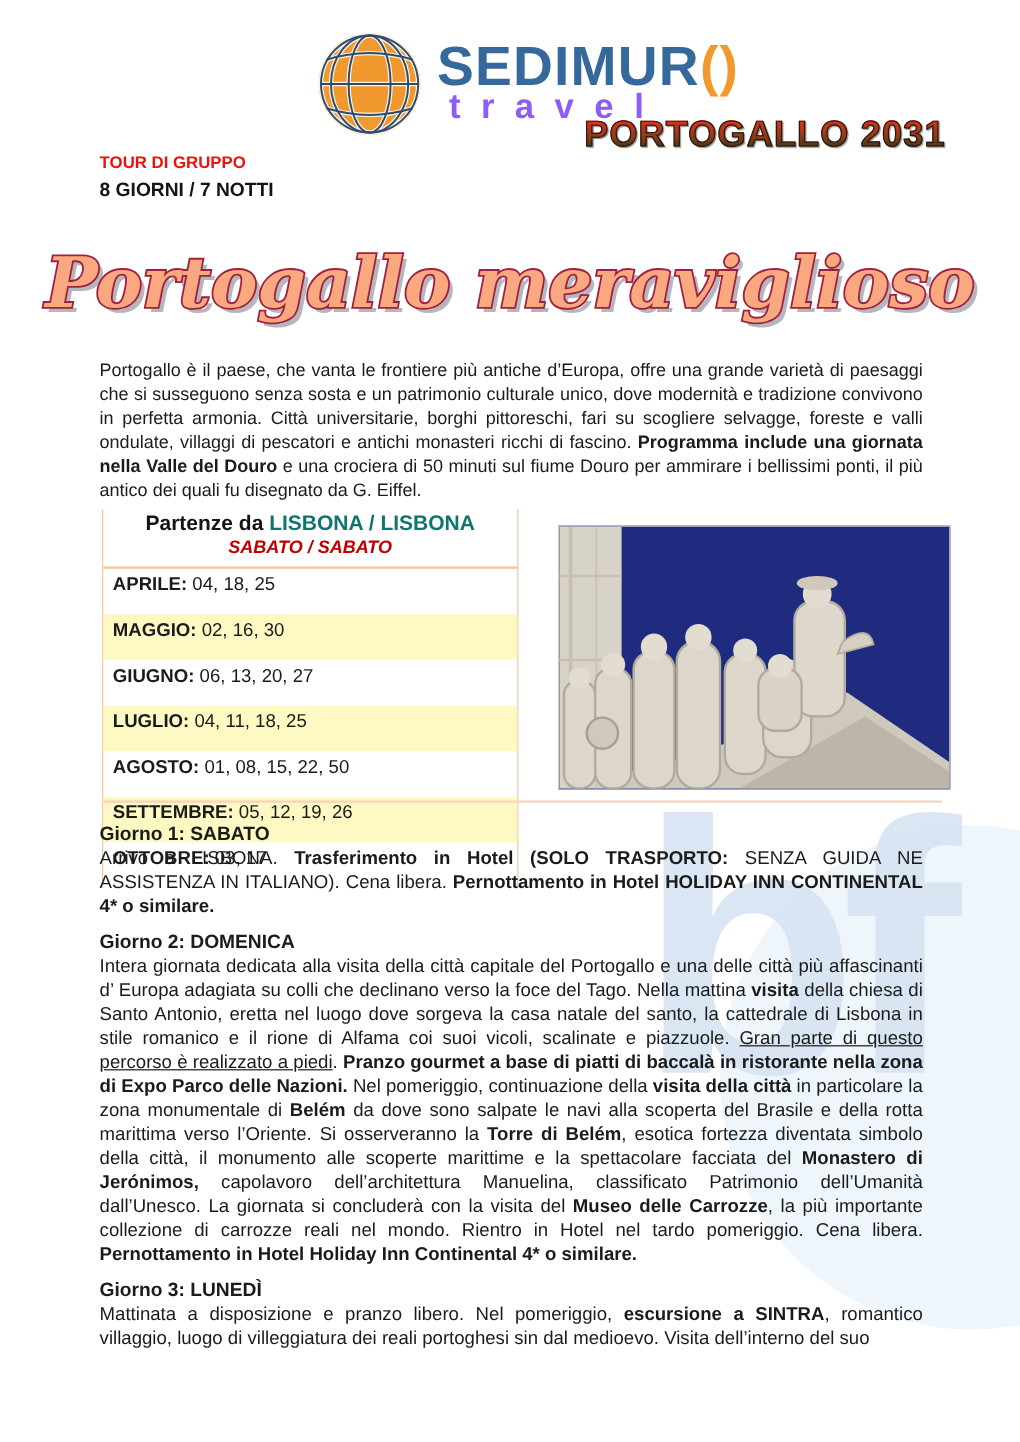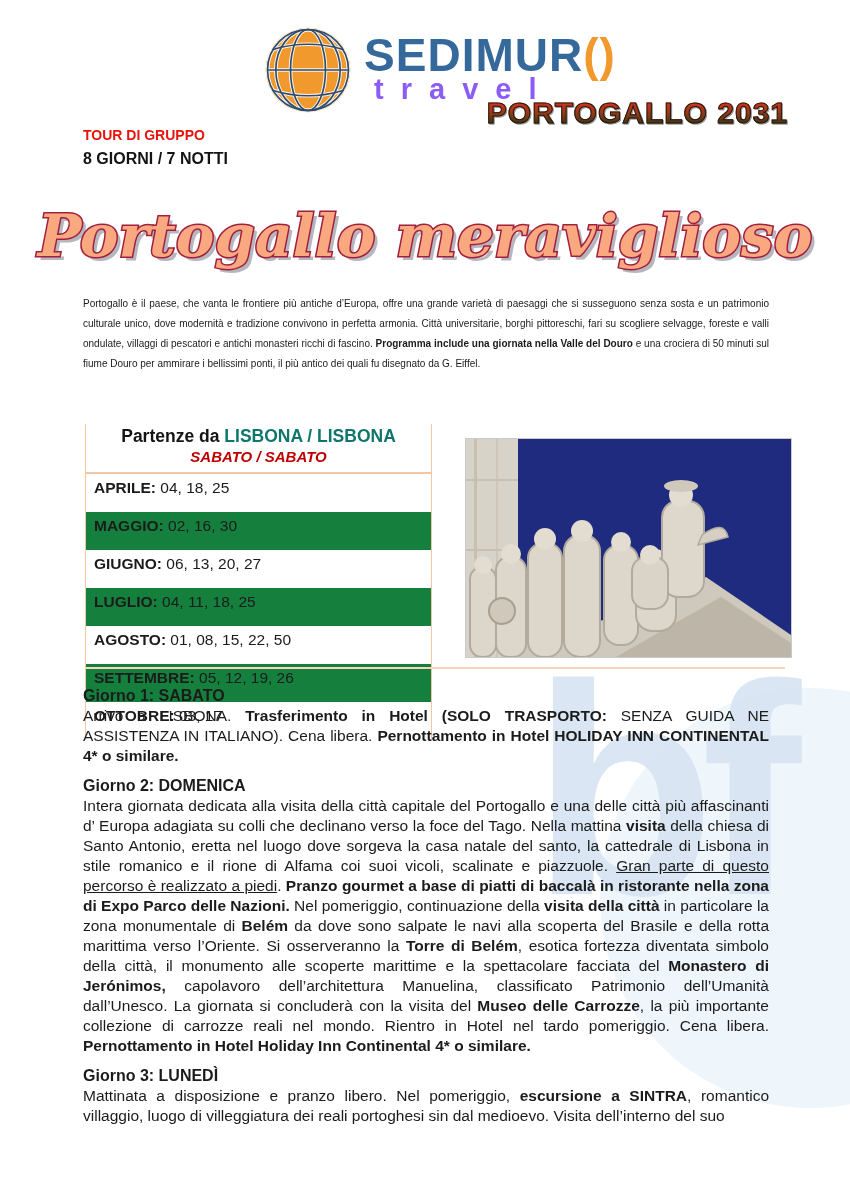--- a/index.html
+++ b/index.html
@@ -30,34 +30,34 @@
           -webkit-background-clip:text;background-clip:text;color:transparent;
           -webkit-text-stroke:1px #201d16;filter:drop-shadow(1px 1px 0 rgba(40,40,40,.45));}
 
   .tour-type{position:absolute;left:83px;top:127px;font-size:14px;font-weight:bold;color:#e8140c;}
   .tour-duration{position:absolute;left:83px;top:150px;font-size:16px;font-weight:bold;color:#141414;}
 
   
   .hero{position:absolute;left:0;top:198px;width:850px;height:90px;}
 
   
-  .intro{position:absolute;left:83px;top:284px;width:686px;font-size:10px;line-height:20px;
+  .intro{position:absolute;left:83px;top:284px;width:686px;font-size:15px;line-height:20px;
          text-align:justify;}
   .b{font-weight:bold;}
   .u{text-decoration:underline;}
 
   
   .dep-table{position:absolute;left:85px;top:424px;width:345px;
              border-left:1px solid #f3c7a6;border-right:1px solid #f3c7a6;}
   .dep-head{height:46px;text-align:center;border-bottom:2.5px solid #f3c7a6;padding-top:2px;}
   .dep-title{font-size:17.5px;font-weight:bold;color:#141414;}
   .dep-title .dest{color:#0f766e;}
   .dep-sub{font-size:15px;font-weight:bold;font-style:italic;color:#c00000;margin-top:1px;}
   .dep-row{height:38px;line-height:28px;padding-left:8px;font-size:15.5px;white-space:nowrap;}
-  .dep-row.alt{background:#15803d;}
+  .dep-row.alt{background:#fef9c3;}
   .dep-month{font-weight:bold;}
   .section-rule{position:absolute;left:85px;top:667px;width:700px;height:2px;background:#f8d5bd;}
 
   
   .photo{position:absolute;left:465px;top:438px;width:325px;height:218px;border:1px solid #c9c9c9;
          background:#1e2b7e;}
 
   
   .days{position:absolute;left:83px;top:685px;width:686px;}
   .day{margin-bottom:9px;}

